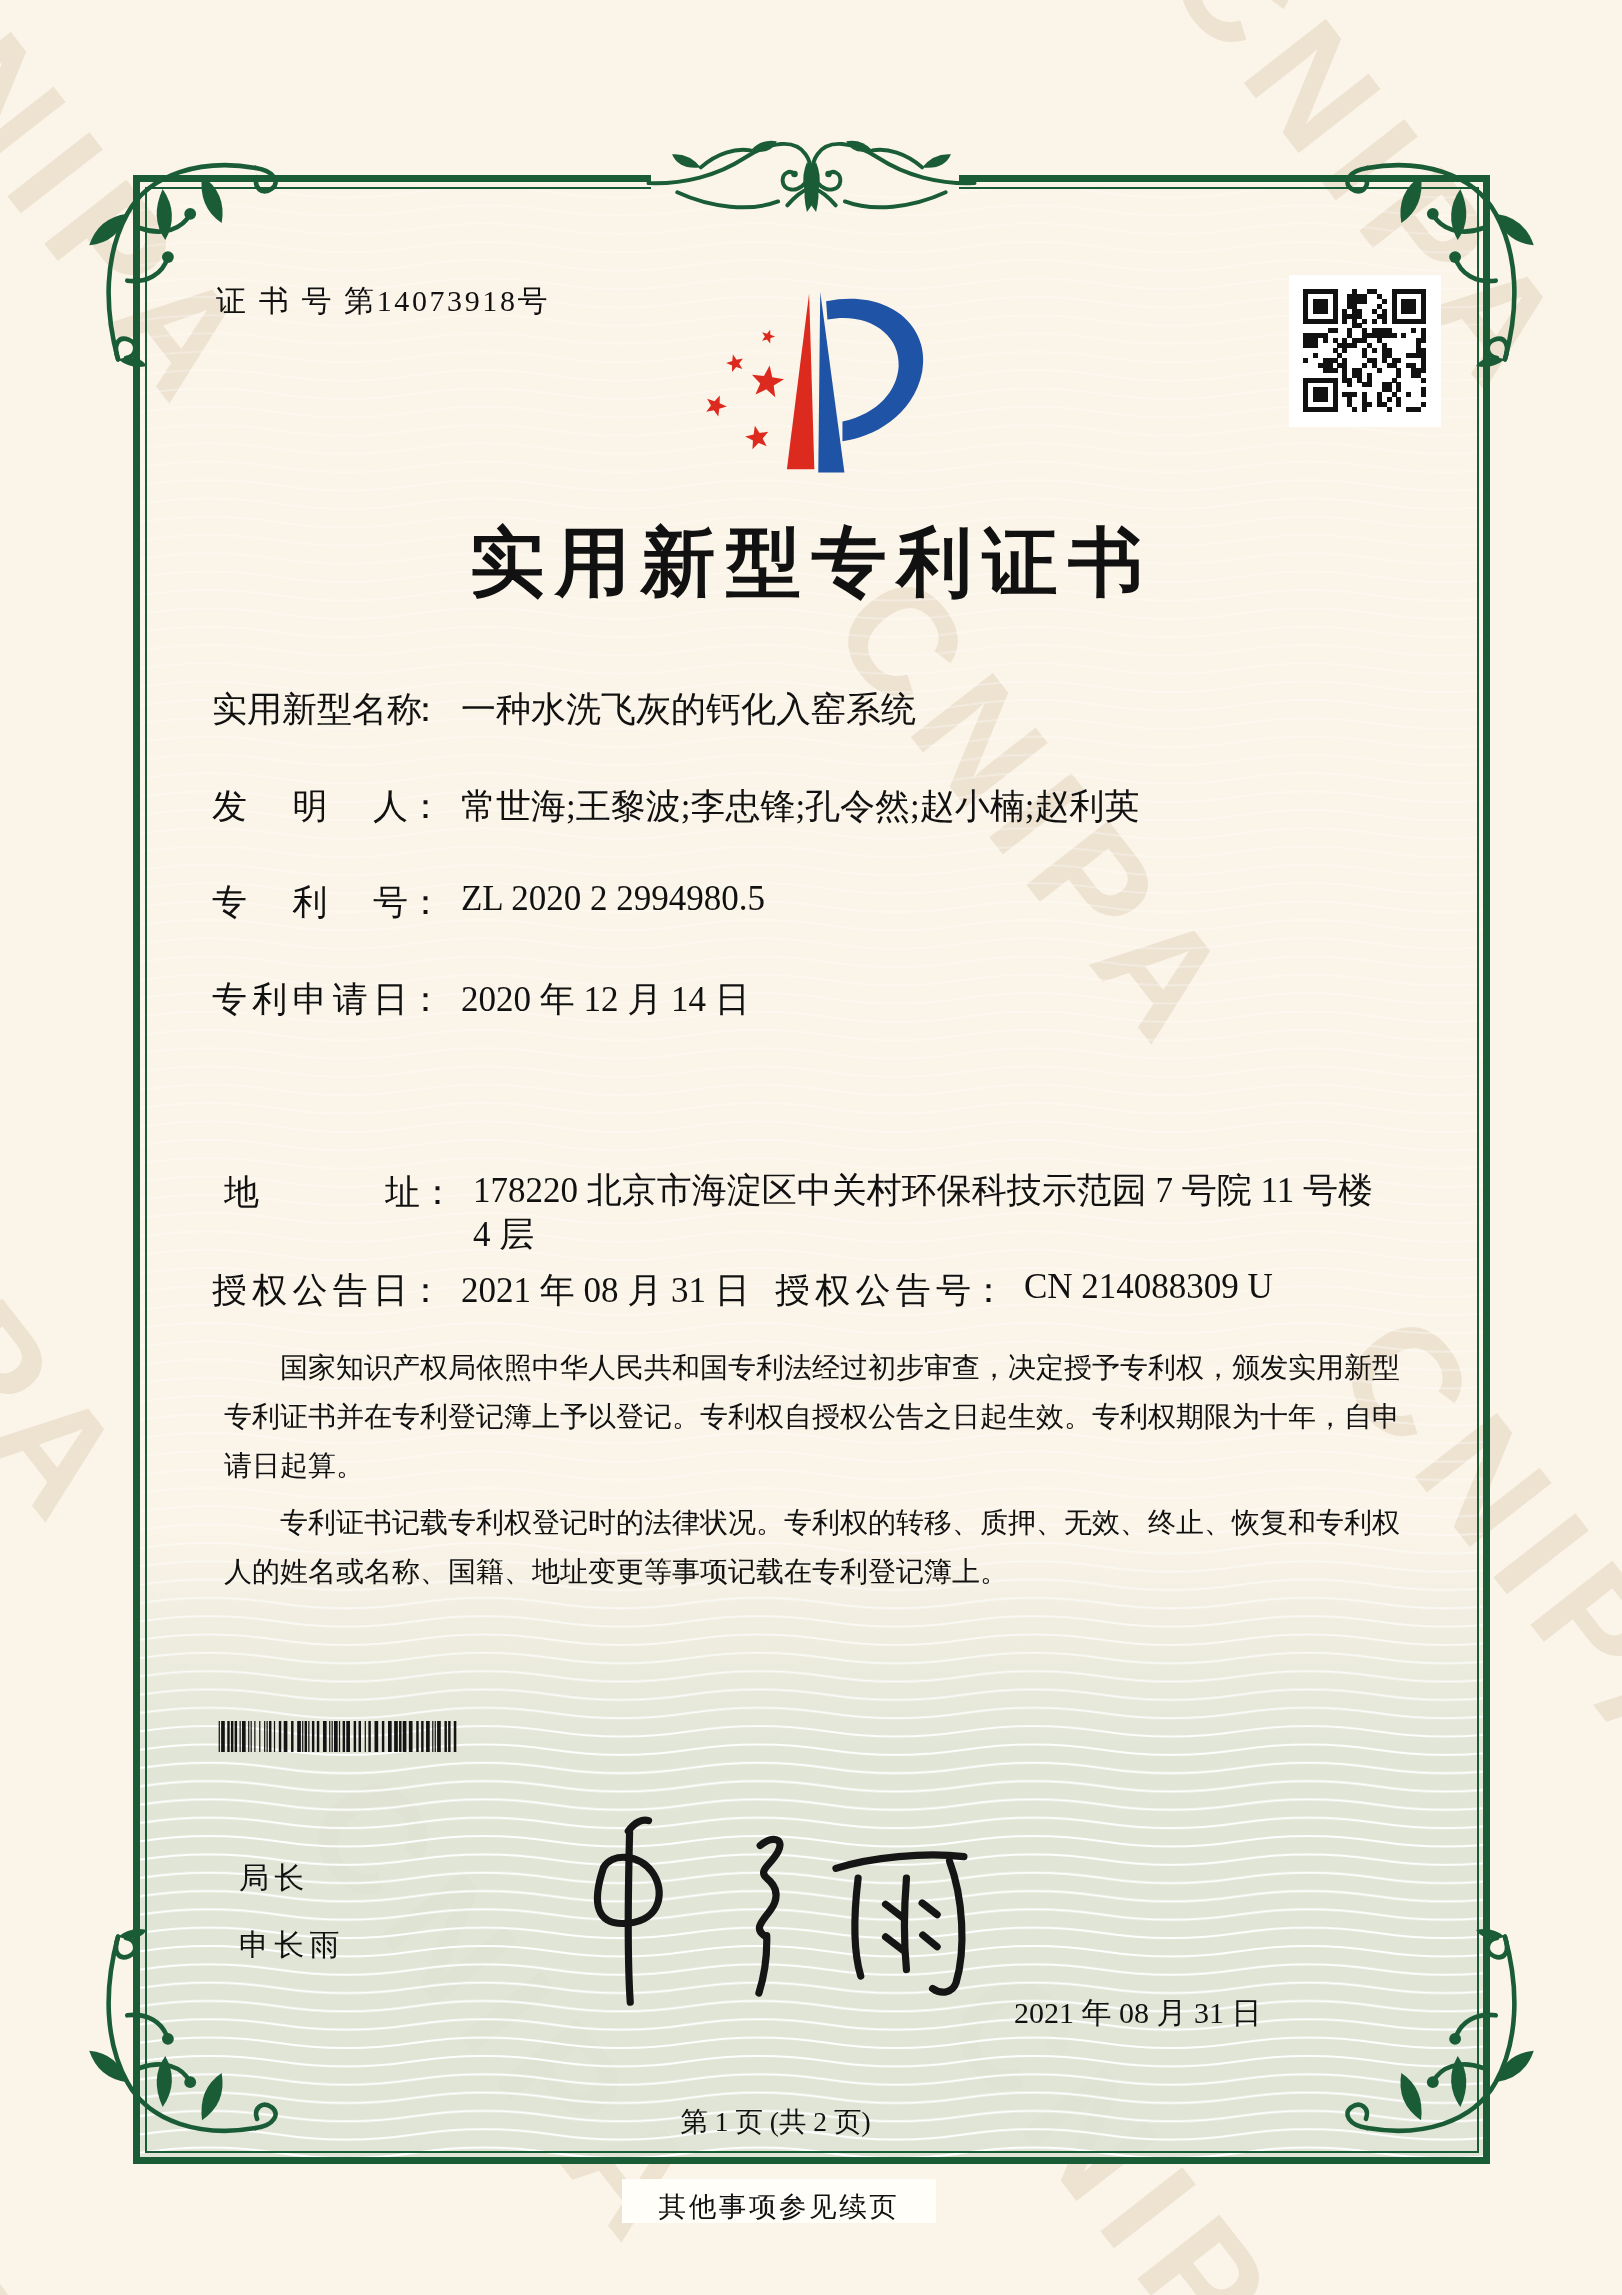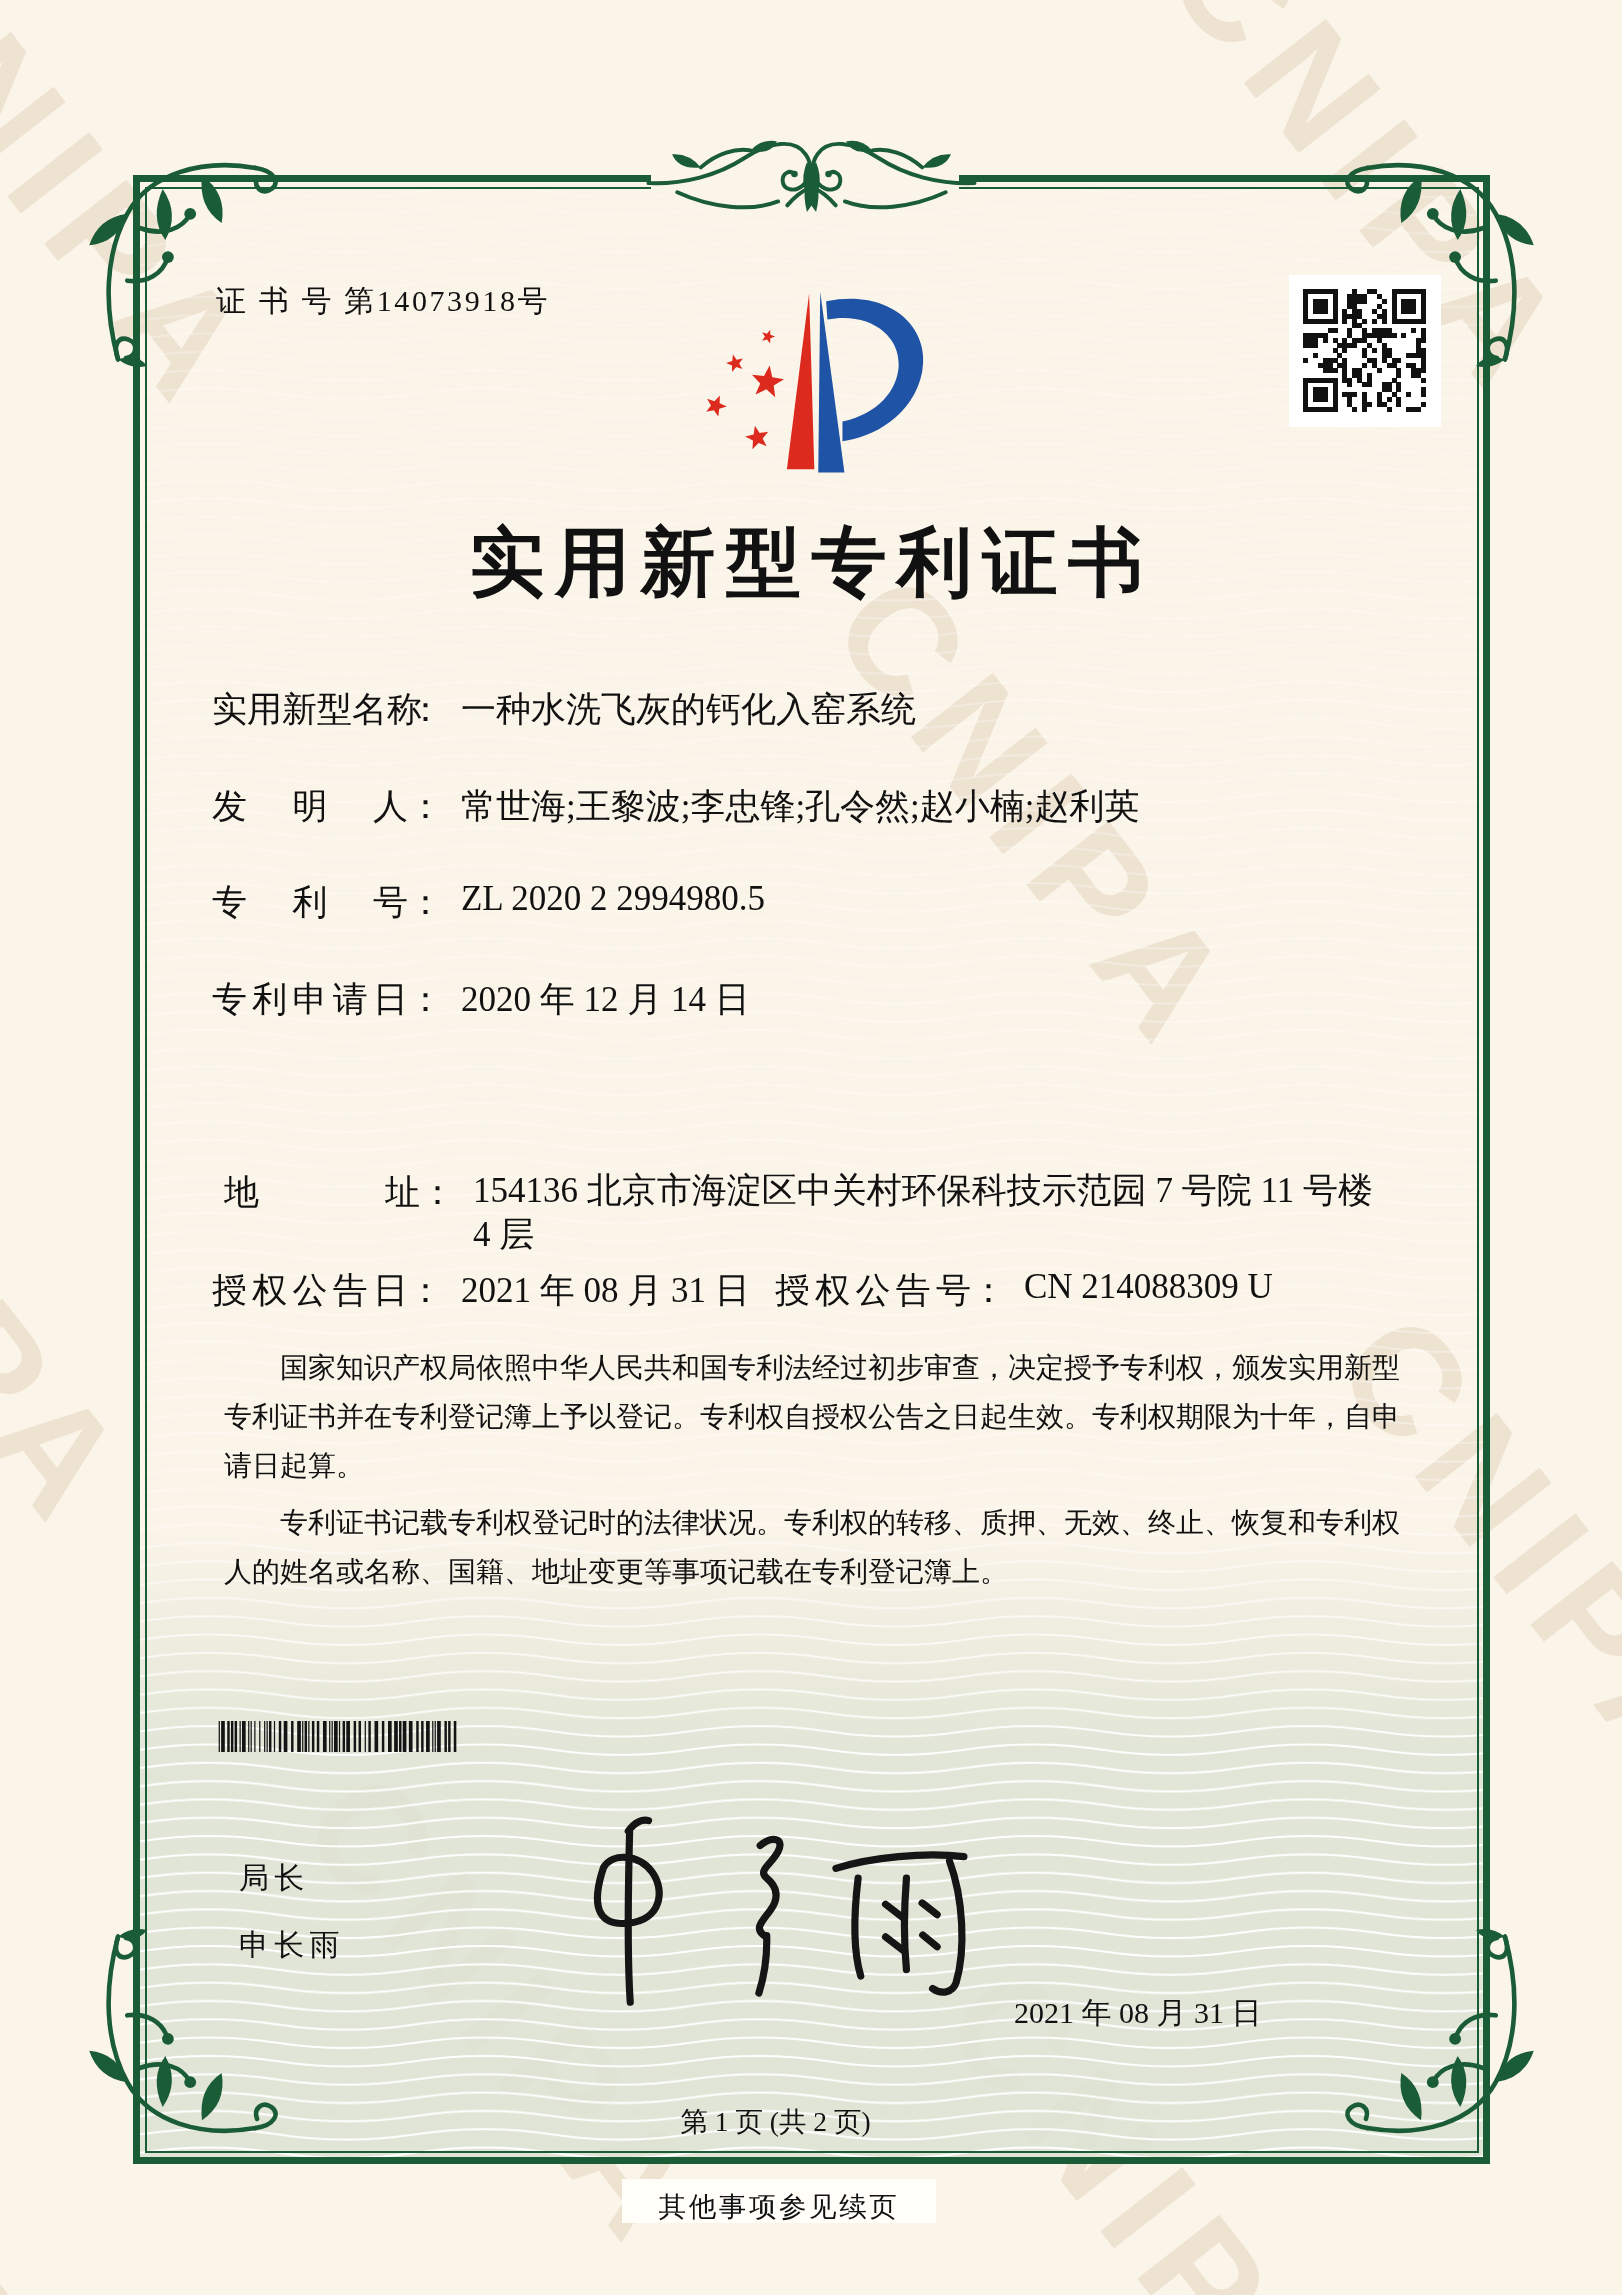--- a/index.html
+++ b/index.html
@@ -497,21 +497,21 @@
     <span class="flabel">专利号</span><span class="fcolon">：</span>
     <span class="fvalue">ZL 2020 2 2994980.5</span>
   </div>
   <div class="field" style="top:976px;">
     <span class="flabel">专利申请日</span><span class="fcolon">：</span>
     <span class="fvalue">2020 年 12 月 14 日</span>
   </div>
   <div class="field" style="top:1169px;margin-left:12px;">
     <span class="flabel">地址</span><span class="fcolon">：</span>
     <span class="fvalue">
-      <span class="vline">154136 北京市海淀区中关村环保科技示范园 7 号院 11 号楼</span>
+      <span class="vline">178220 北京市海淀区中关村环保科技示范园 7 号院 11 号楼</span>
       <span class="vline">4 层</span>
     </span>
   </div>
   <div class="field" style="top:1267px;">
     <span class="flabel">授权公告日</span><span class="fcolon">：</span>
     <span class="fvalue">2021 年 08 月 31 日</span>
     <span class="grant-no-group">
       <span class="flabel">授权公告号</span><span class="fcolon">：</span>
       <span class="fvalue">CN 214088309 U</span>
     </span>

